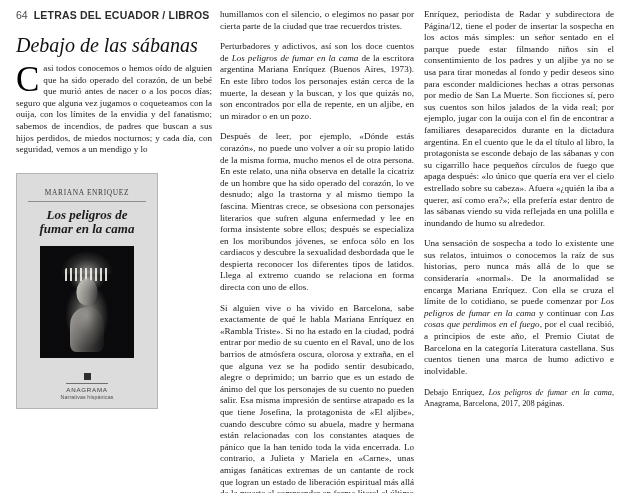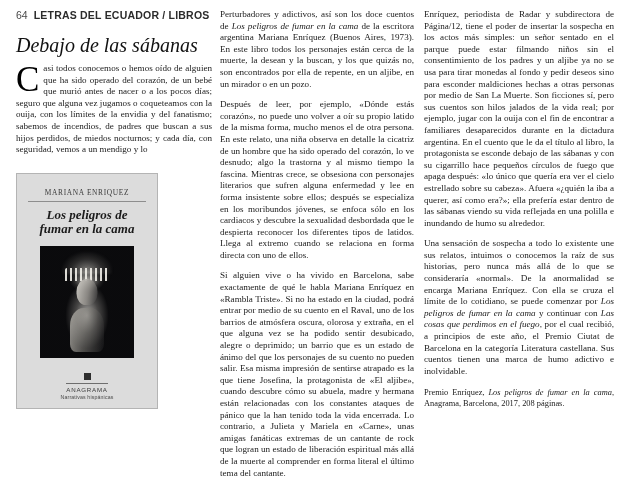--- a/index.html
+++ b/index.html
@@ -278,33 +278,34 @@
             <div class="imprint-name">ANAGRAMA</div>
             <div class="imprint-series">Narrativas hispánicas</div>
           </div>
         </div>
       </div>
 
     </div>
 
     <div class="col-mid">
 
+      <p class="body">humillamos con el silencio, o elegimos no pasar por cierta parte de la ciudad que trae recuerdos tristes.</p>
 
       <p class="body"><span>Perturbadores y adictivos, así son los doce cuentos de </span><i class="t">Los peligros de fumar en la cama</i><span> de la escritora argentina Mariana Enríquez (Buenos Aires, 1973). En este libro todos los personajes están cerca de la muerte, la desean y la buscan, y los que quizás no, son encontrados por ella de repente, en un aljibe, en un mirador o en un pozo.</span></p>
 
       <p class="body">Después de leer, por ejemplo, «Dónde estás corazón», no puede uno volver a oír su propio latido de la misma forma, mucho menos el de otra persona. En este relato, una niña observa en detalle la cicatriz de un hombre que ha sido operado del corazón, lo ve desnudo; algo la trastorna y al mismo tiempo la fascina. Mientras crece, se obsesiona con personajes literarios que sufren alguna enfermedad y lee en forma insistente sobre ellos; después se especializa en los moribundos jóvenes, se enfoca sólo en los cardiacos y descubre la sexualidad desbordada que le despierta reconocer los diferentes tipos de latidos. Llega al extremo cuando se relaciona en forma directa con uno de ellos.</p>
 
       <p class="body">Si alguien vive o ha vivido en Barcelona, sabe exactamente de qué le habla Mariana Enríquez en «Rambla Triste». Si no ha estado en la ciudad, podrá entrar por medio de su cuento en el Raval, uno de los barrios de atmósfera oscura, olorosa y extraña, en el que alguna vez se ha podido sentir desubicado, alegre o deprimido; un barrio que es un estado de ánimo del que los personajes de su cuento no pueden salir. Esa misma impresión de sentirse atrapado es la que tiene Josefina, la protagonista de «El aljibe», cuando descubre cómo su abuela, madre y hermana están relacionadas con los constantes ataques de pánico que la han tenido toda la vida encerrada. Lo contrario, a Julieta y Mariela en «Carne», unas amigas fanáticas extremas de un cantante de rock que logran un estado de liberación espiritual más allá de la muerte al comprender en forma literal el último tema del cantante.</p>
 
     </div>
 
     <div class="col-right">
 
       <p class="body">Enríquez, periodista de Radar y subdirectora de Página/12, tiene el poder de insertar la sospecha en los actos más simples: un señor sentado en el parque puede estar filmando niños sin el consentimiento de los padres y un aljibe ya no se usa para tirar monedas al fondo y pedir deseos sino para esconder maldiciones hechas a otras personas por medio de San La Muerte. Son ficciones sí, pero sus cuentos son hilos jalados de la vida real; por ejemplo, jugar con la ouija con el fin de encontrar a familiares desaparecidos durante en la dictadura argentina. En el cuento que le da el título al libro, la protagonista se esconde debajo de las sábanas y con su cigarrillo hace pequeños círculos de fuego que apaga después: «lo único que quería era ver el cielo estrellado sobre su cabeza». Afuera «¿quién la iba a querer, así como era?»; ella prefería estar dentro de las sábanas viendo su vida reflejada en una polilla e inundando de humo su alrededor.</p>
 
       <p class="body"><span>Una sensación de sospecha a todo lo existente une sus relatos, intuimos o conocemos la raíz de sus historias, pero nunca más allá de lo que se consideraría «normal». De la anormalidad se encarga Mariana Enríquez. Con ella se cruza el límite de lo cotidiano, se puede comenzar por </span><i class="t">Los peligros de fumar en la cama</i><span> y continuar con </span><i class="t">Las cosas que perdimos en el fuego</i><span>, por el cual recibió, a principios de este año, el Premio Ciutat de Barcelona en la categoría Literatura castellana. Sus cuentos tienen una marca de humo adictivo e inolvidable.</span></p>
 
-      <p class="citation"><span>Premio Enríquez, </span><i class="t">Los peligros de fumar en la cama</i><span>, Anagrama, Barcelona, 2017, 208 páginas.</span></p>
+      <p class="citation"><span>Debajo Enríquez, </span><i class="t">Los peligros de fumar en la cama</i><span>, Anagrama, Barcelona, 2017, 208 páginas.</span></p>
 
     </div>
 
   </div>
 </div>
 
 </body></html>

